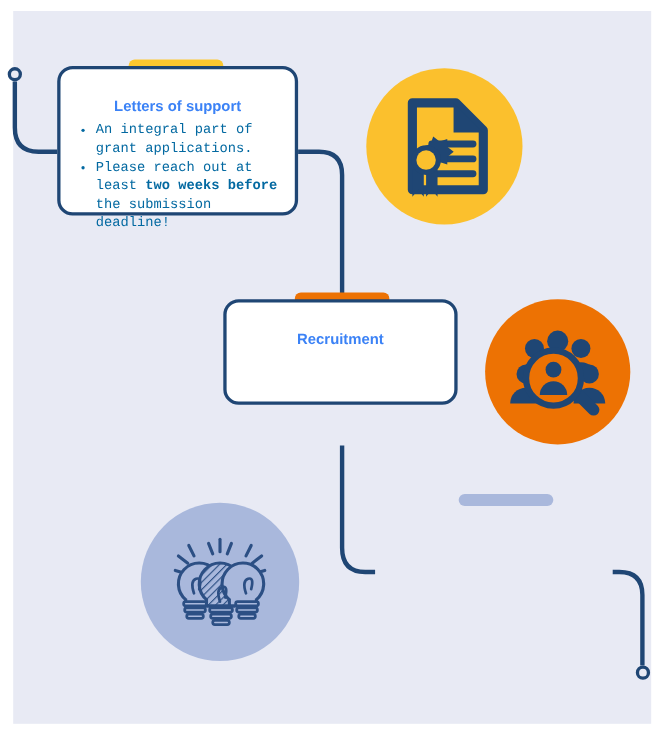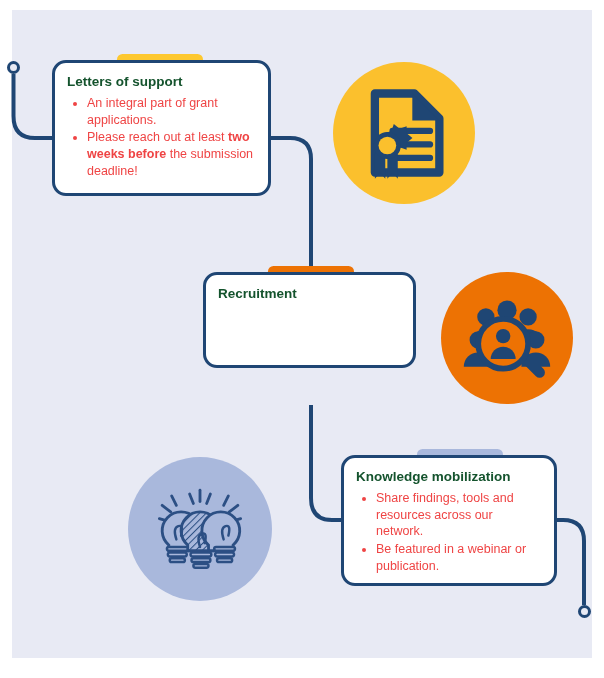--- a/index.html
+++ b/index.html
@@ -70,32 +70,34 @@
   .tab {
     position: absolute;
     height: 11px;
     border-radius: 6px;
   }
   .tab-1 { left: 117px; top: 54px;  width: 86px; background: #fdc82f; }
   .tab-2 { left: 268px; top: 266px; width: 86px; background: #ed7203; }
   .tab-3 { left: 417px; top: 449px; width: 86px; background: #a9b8dc; }
 
   .card-title {
+    text-align: center;
     font-weight: bold;
     font-size: 13.5px;
-    color: #14532d;
-    margin: 1px 0 5px 0;
+    color: #3b82f6;
+    margin: 16px 0 5px 0;
     line-height: 1.2;
   }
   .card-list {
     margin: 0;
     padding-left: 20px;
     font-size: 12.5px;
     line-height: 1.33;
-    color: #ef4444;
+    color: #0369a1;
+    font-family: Liberation Mono, monospace;
   }
   .card-list li { margin-bottom: 1px; }
   .card-list li b { font-weight: bold; }
 
   
   .knob {
     position: absolute;
     width: 13px;
     height: 13px;
     border: 3px solid #1f4674;
@@ -233,21 +235,14 @@
       <li>Please reach out at least <b>two weeks before</b> the submission deadline!</li>
     </ul>
   </div>
 
   <div class="tab tab-2"></div>
   <div class="card card-2">
     <div class="card-title">Recruitment</div>
   </div>
 
   <div class="tab tab-3"></div>
-  <div class="card card-3">
-    <div class="card-title">Knowledge mobilization</div>
-    <ul class="card-list">
-      <li>Share findings, tools and resources across our network.</li>
-      <li>Be featured in a webinar or publication.</li>
-    </ul>
-  </div>
 
 </div>
 
 </body></html>

